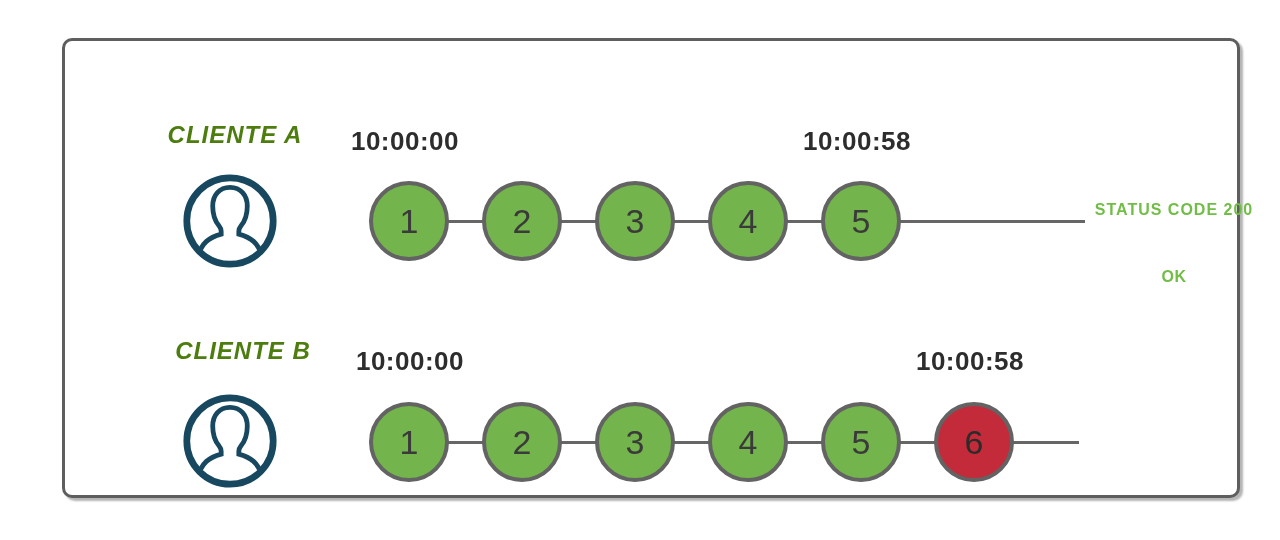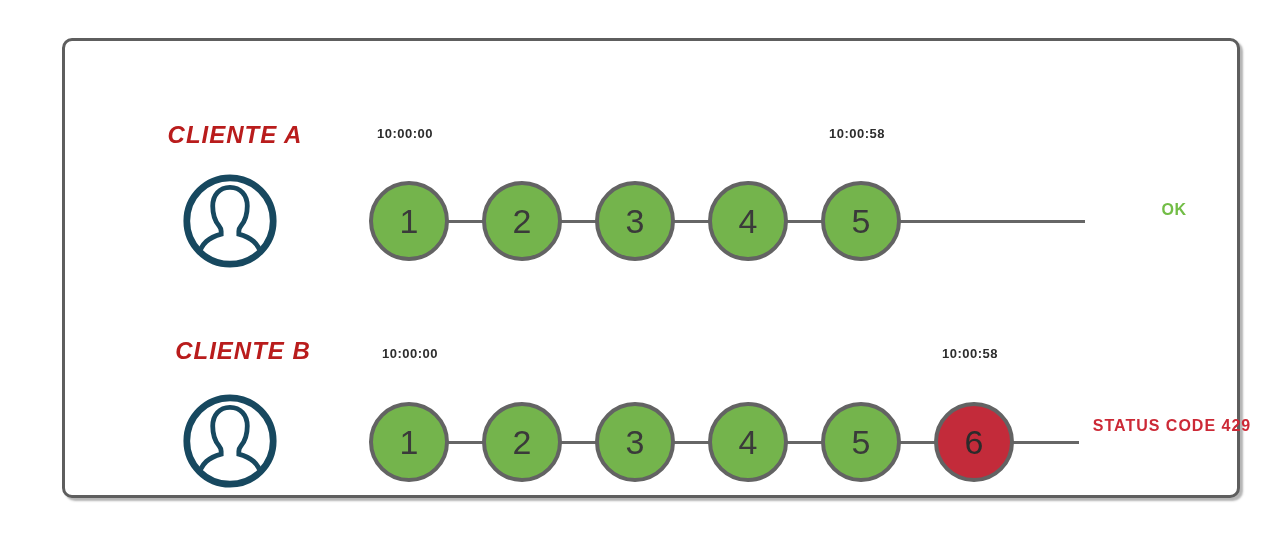--- a/index.html
+++ b/index.html
@@ -30,36 +30,36 @@
     box-shadow: 3px 3px 2px rgba(90,90,90,0.45);
   }
   .client-label {
     position: absolute;
     width: 140px;
     text-align: center;
     font-size: 24px;
     font-weight: bold;
     font-style: italic;
     letter-spacing: 1px;
-    color: #b91c1c;
+    color: #4d7c0f;
   }
   .label-a { left: 100px; top: 80px; }
   .label-b { left: 108px; top: 296px; }
   .avatar {
     position: absolute;
     width: 96px;
     height: 96px;
   }
   .avatar-a { left: 117px; top: 132px; }
   .avatar-b { left: 117px; top: 352px; }
   .timestamp {
     position: absolute;
     width: 140px;
     text-align: center;
-    font-size: 13px;
+    font-size: 26px;
     font-weight: bold;
     color: #2d2d2d;
     letter-spacing: 0.5px;
   }
   .ts-a-start { left: 270px; top: 85px; }
   .ts-a-end   { left: 722px; top: 85px; }
   .ts-b-start { left: 275px; top: 305px; }
   .ts-b-end   { left: 835px; top: 305px; }
   .wire {
     position: absolute;
@@ -96,21 +96,21 @@
     font-weight: bold;
   }
   .status-a {
     left: 1026px; top: 159px; width: 166px;
     color: #72bd46;
   }
   .status-b {
     left: 1018px; top: 375px; width: 178px;
     color: #cc2936;
   }
-  .status .line2 { letter-spacing: 0.5px; }
+  .status .line2 { letter-spacing: 0.5px; margin-top: 48px; }
 </style>
 </head>
 <body>
 
 <div class="canvas">
   <div class="frame">
 
     <div class="row-a">
       <div class="client-label label-a">CLIENTE A</div>
 
@@ -131,20 +131,21 @@
 
       <div class="wire wire-a"></div>
 
       <div class="req-circle ok" style="left:304px">1</div>
       <div class="req-circle ok" style="left:417px">2</div>
       <div class="req-circle ok" style="left:530px">3</div>
       <div class="req-circle ok" style="left:643px">4</div>
       <div class="req-circle ok" style="left:756px">5</div>
 
       <div class="status status-a">
+        <div class="line1">STATUS CODE 200</div>
         <div class="line2">OK</div>
       </div>
     </div>
 
     <div class="row-b">
       <div class="client-label label-b">CLIENTE B</div>
 
       <svg class="avatar avatar-b" viewBox="0 0 100 100">
         <defs>
             <clipPath id="clipB">
@@ -163,18 +164,17 @@
       <div class="wire wire-b"></div>
 
       <div class="req-circle ok" style="left:304px">1</div>
       <div class="req-circle ok" style="left:417px">2</div>
       <div class="req-circle ok" style="left:530px">3</div>
       <div class="req-circle ok" style="left:643px">4</div>
       <div class="req-circle ok" style="left:756px">5</div>
       <div class="req-circle rate_limited" style="left:869px">6</div>
 
       <div class="status status-b">
-        <div class="line1">STATUS CODE 429</div>
       </div>
     </div>
 
   </div>
 </div>
 
 </body></html>

